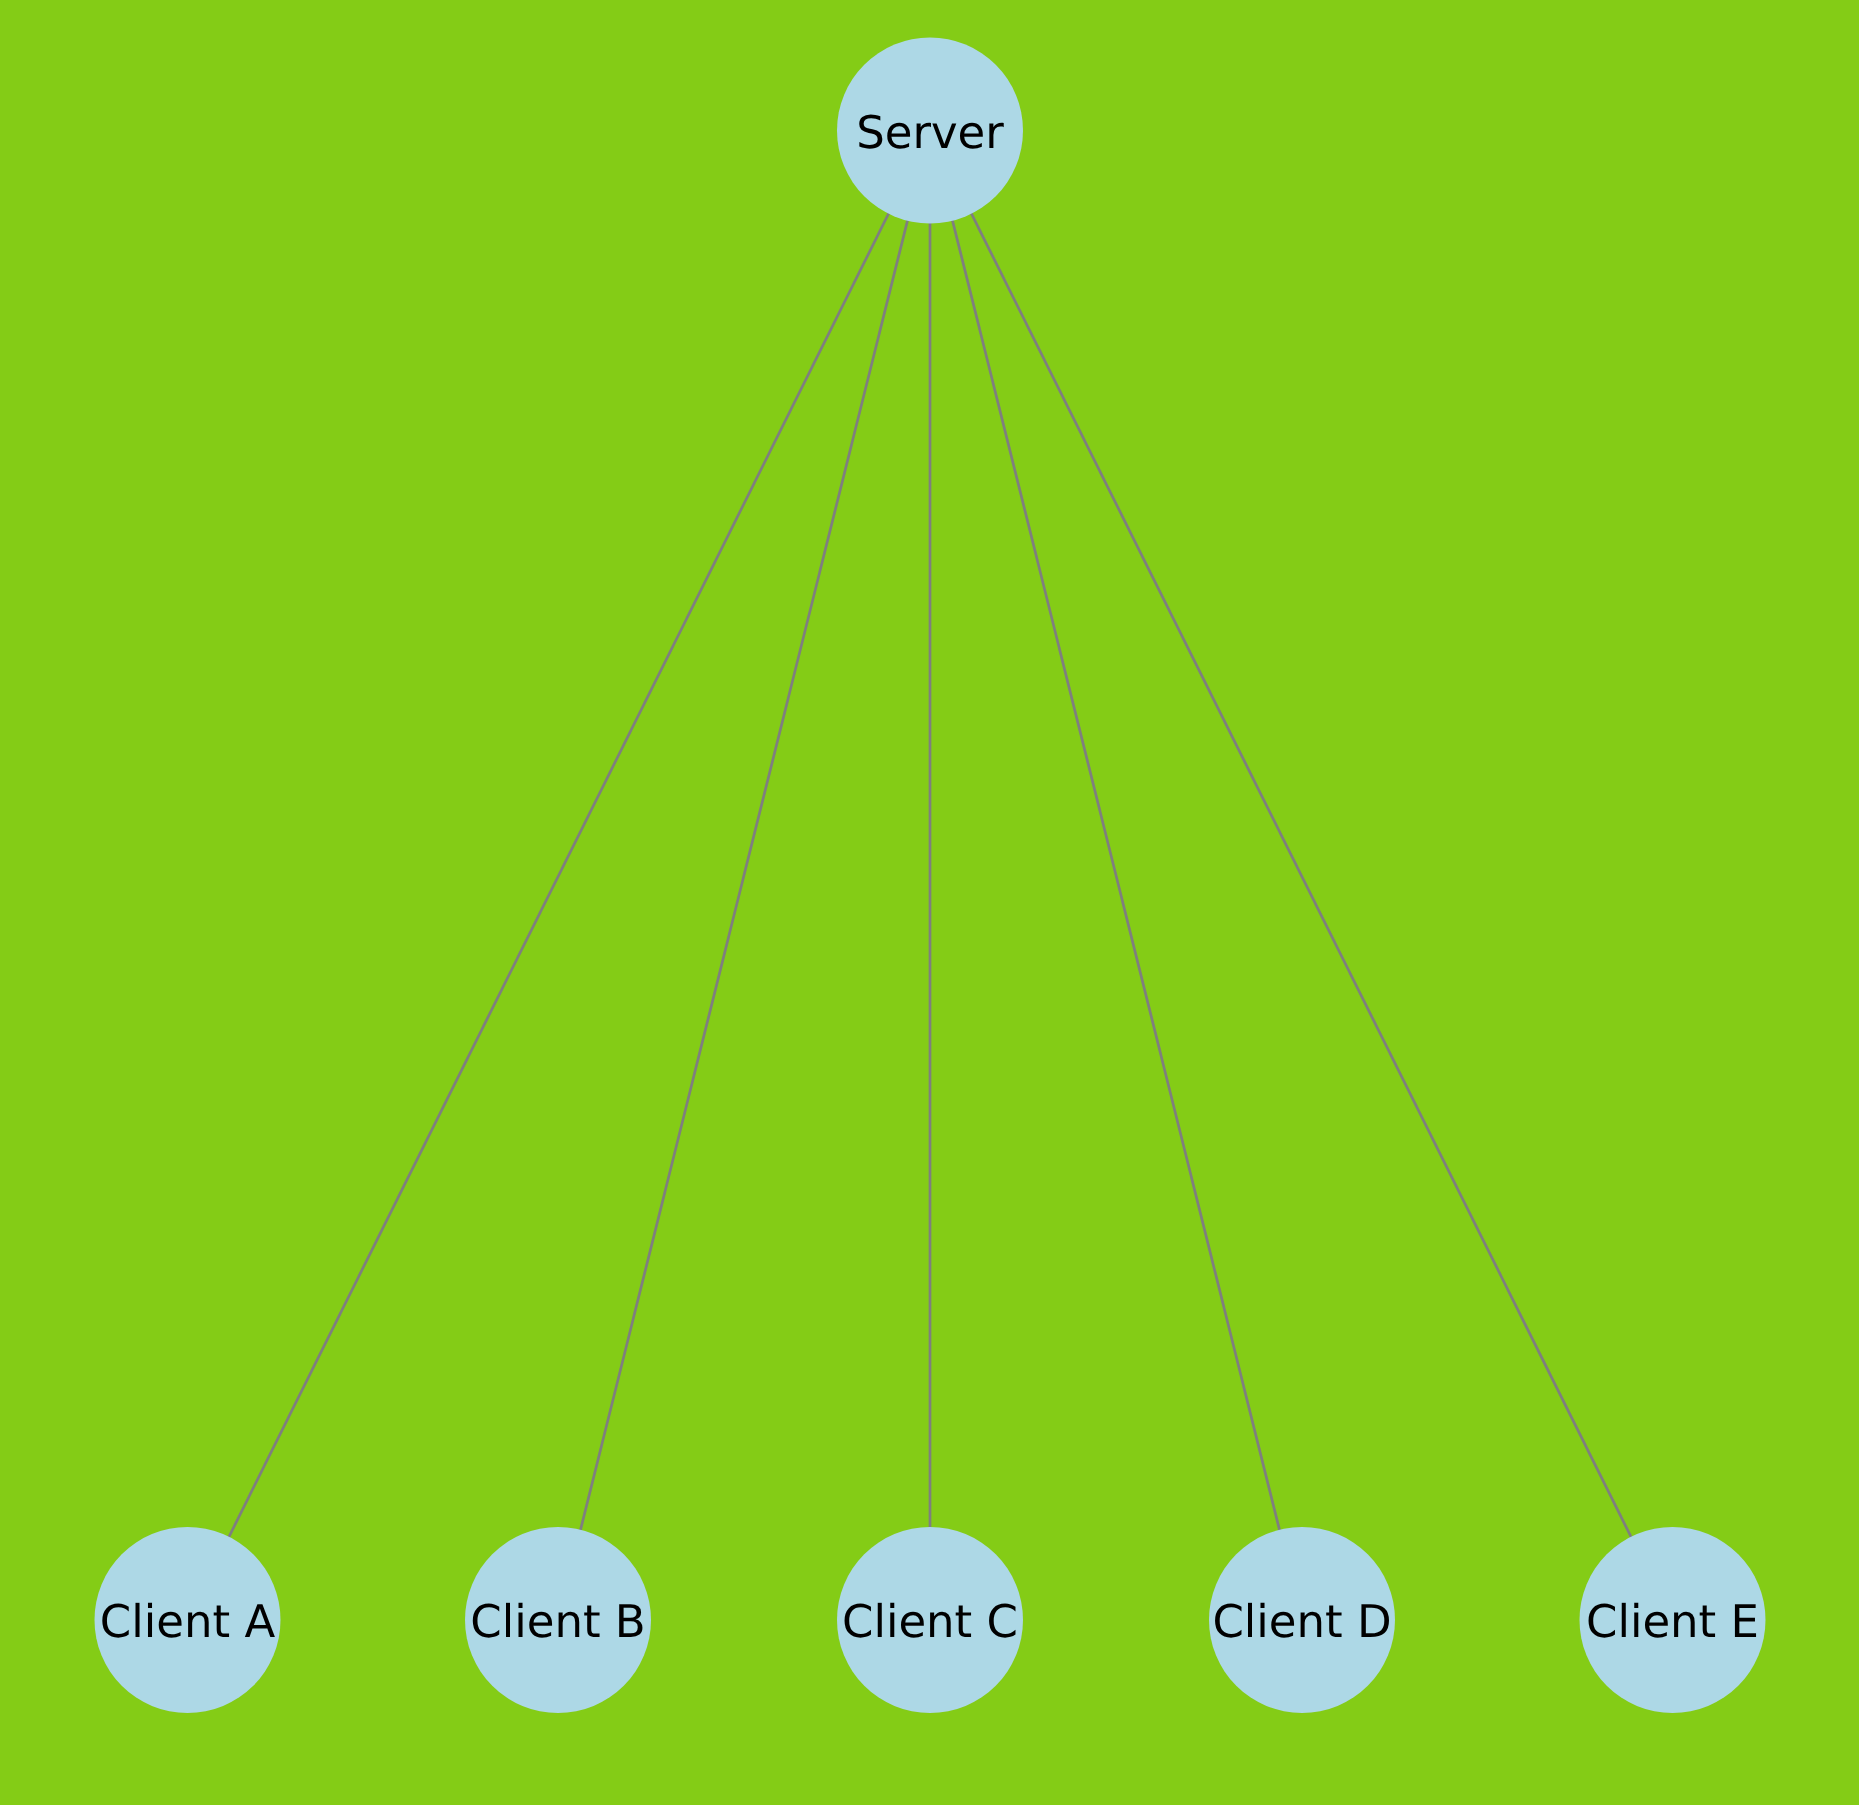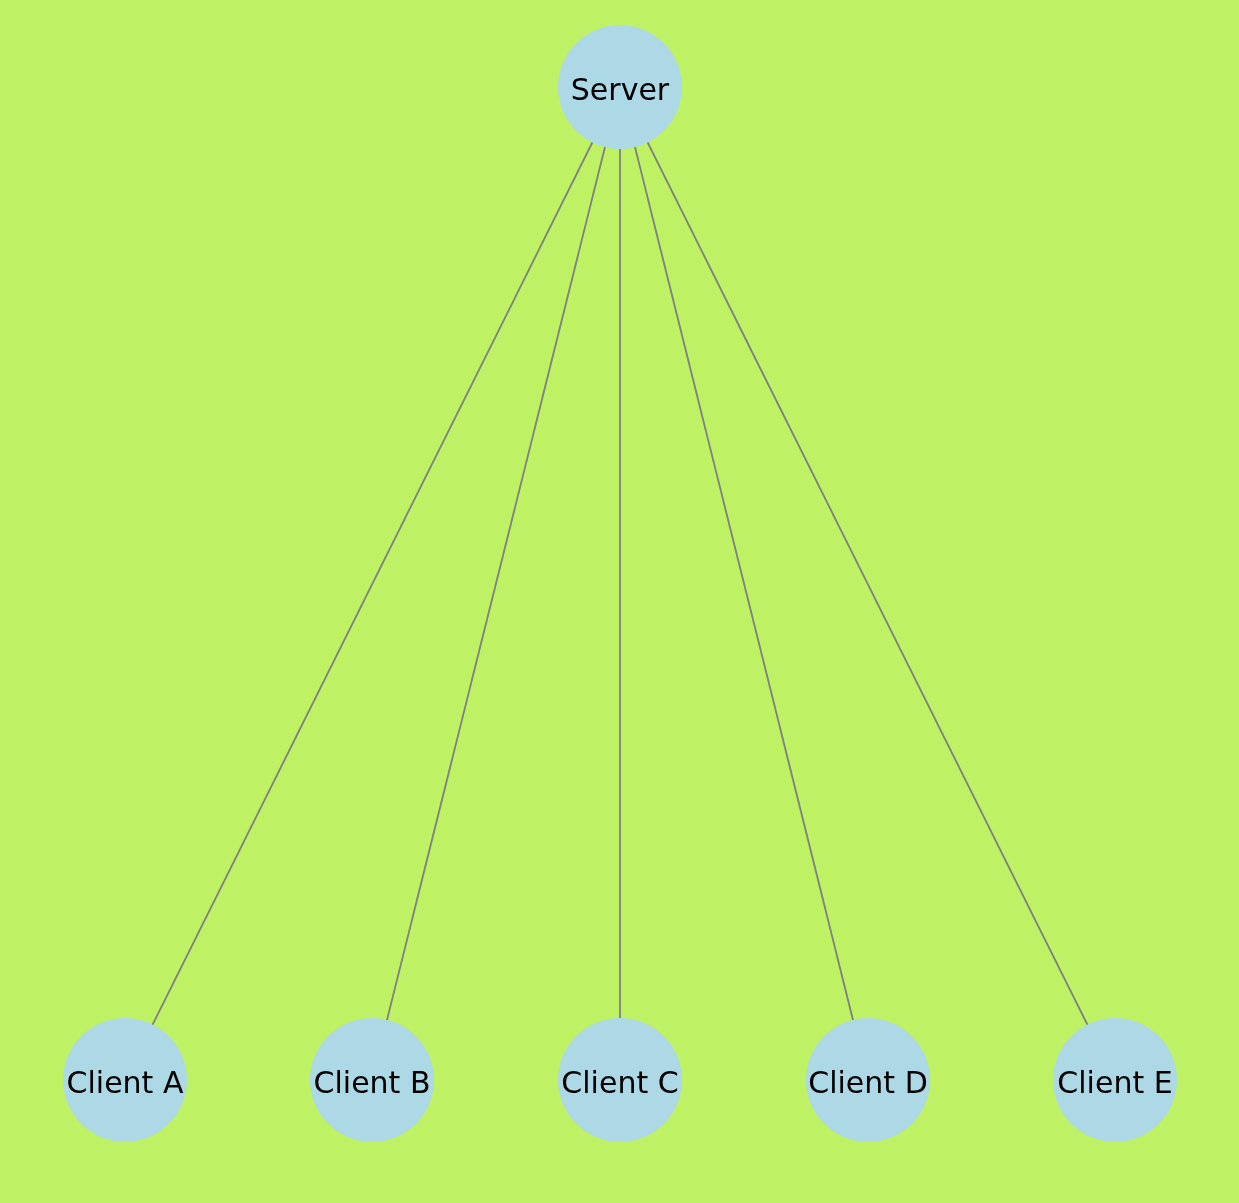--- a/index.html
+++ b/index.html
@@ -4,21 +4,21 @@
 <style>
   html, body {
     margin: 0;
     padding: 0;
     background: #ffffff;
   }
   .canvas-wrap {
     width: 1239px;
     height: 1203px;
     position: relative;
-    background: #bef264;
+    background: #84cc16;
     overflow: hidden;
   }
   svg {
     display: block;
   }
   .edge-line {
     stroke-width: 1.8px;
     fill: none;
   }
   .node-circle {

